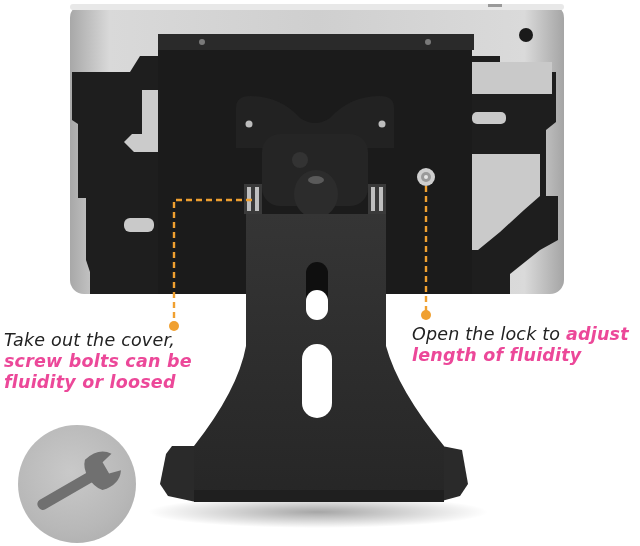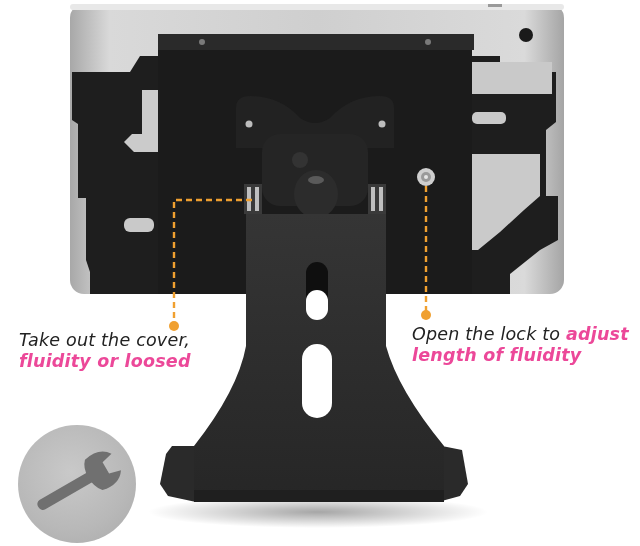--- a/index.html
+++ b/index.html
@@ -2,21 +2,21 @@
 <html><head>
 <meta charset="utf-8">
 <style>
   html, body { margin:0; padding:0; }
   body { width:640px; height:546px; background:#ffffff; position:relative; overflow:hidden;
          font-family:"DejaVu Sans", sans-serif; }
   .scene { position:absolute; left:0; top:0; width:640px; height:546px; }
   .label { position:absolute; color:#1a1a1a; font-size:17.5px; line-height:21px; letter-spacing:0.2px; }
   .label .light { font-weight:300; font-style:italic; color:#222; }
   .label .bold { font-weight:bold; font-style:italic; color:#ec4899; }
-  #label-left { left:19px; top:330px; width:240px; }
+  #label-left { left:4px; top:330px; width:240px; }
   #label-right { left:412px; top:324px; width:230px; }
   .tool-circle { position:absolute; left:18px; top:425px; width:118px; height:118px; border-radius:50%;
                  background:radial-gradient(circle at 45% 40%, #c9c9c9 0%, #b8b8b8 60%, #a9a9a9 100%); }
 </style>
 </head>
 <body>
 
 <svg class="scene" viewBox="0 0 640 546" xmlns="http://www.w3.org/2000/svg">
   <defs>
     <linearGradient id="tabletGrad" x1="0" y1="0" x2="1" y2="0">
@@ -106,20 +106,21 @@
     <circle cx="174" cy="326" r="5" fill="#f0a030"></circle>
   </g>
   <g>
     <line x1="426" y1="186" x2="426" y2="312" stroke="#f0a030" stroke-width="2.4" stroke-dasharray="6,4"></line>
     <circle cx="426" cy="315" r="5" fill="#f0a030"></circle>
   </g>
 </svg>
 
 <div class="label" id="label-left">
   <div><span class="light">Take out the cover,</span></div>
+  <div><span class="bold">screw bolts can be</span></div>
   <div><span class="bold">fluidity or loosed</span></div>
 </div>
 
 <div class="label" id="label-right">
   <div><span class="light">Open the lock to </span><span class="bold">adjust</span></div>
   <div><span class="bold">length of fluidity</span></div>
 </div>
 
 <div class="tool-circle">
   <svg width="118" height="118" viewBox="0 0 118 118">

